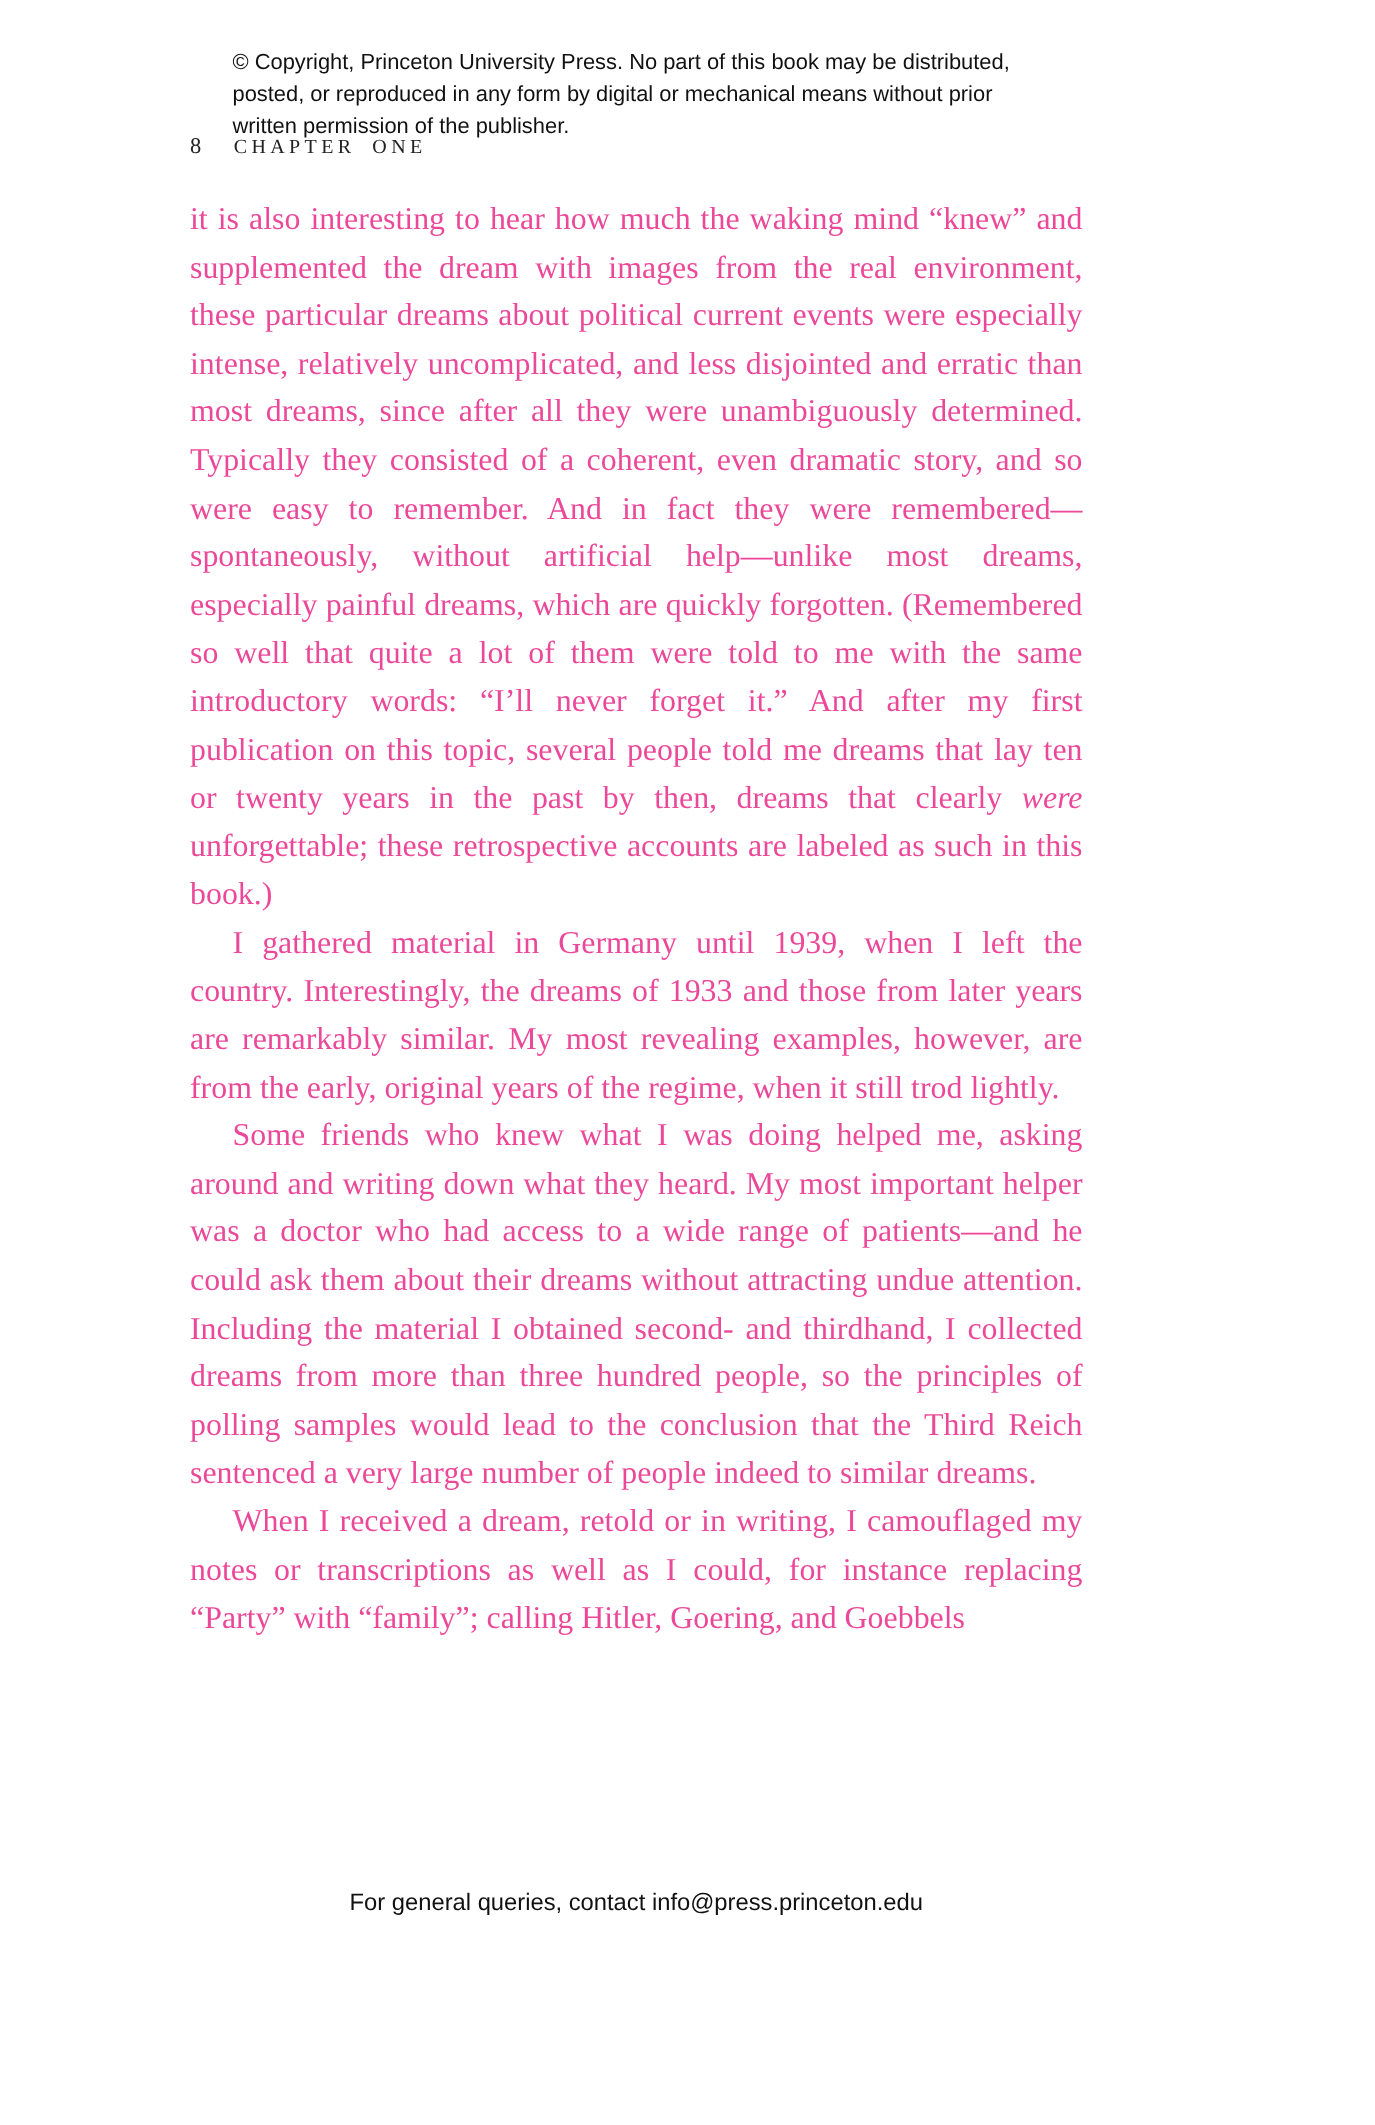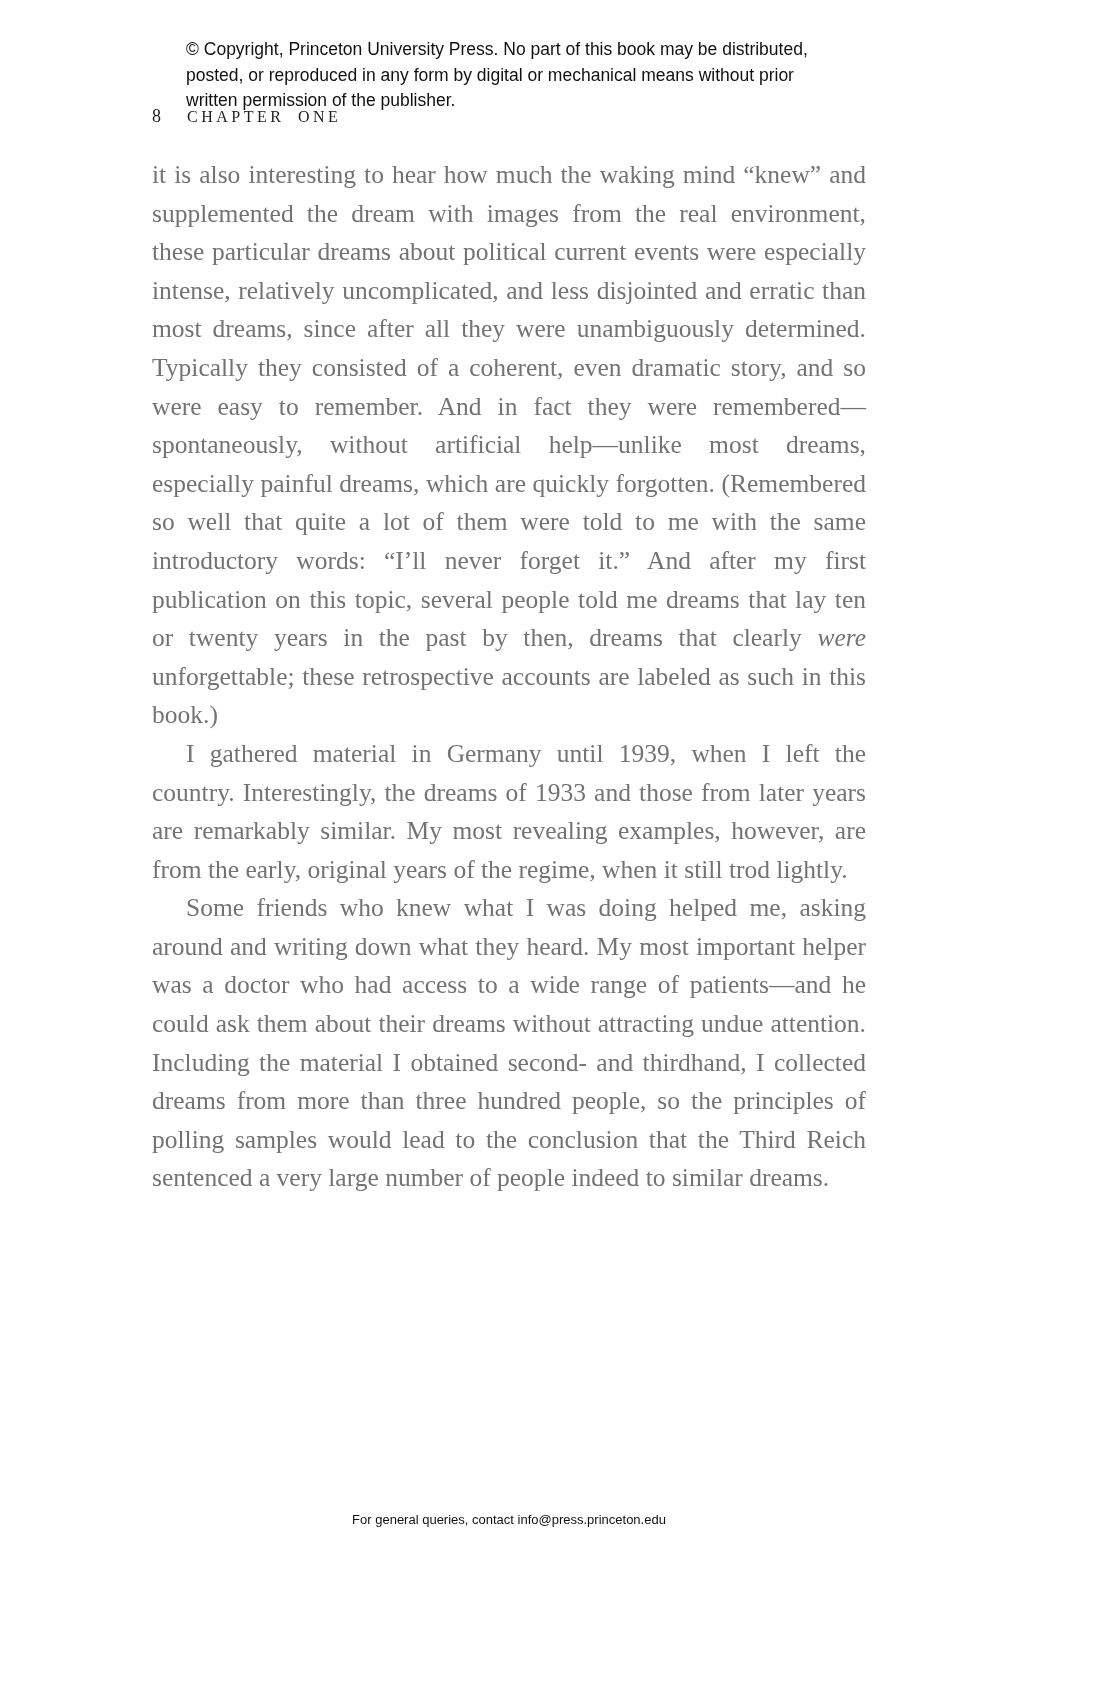--- a/index.html
+++ b/index.html
@@ -47,41 +47,41 @@
 
   .body-text {
     position: absolute;
     left: 152px;
     top: 156px;
     width: 714px;
     font-family: "Liberation Serif", serif;
     font-size: 25.5px;
     line-height: 38.6px;
     text-align: justify;
-    color: #737373;
+    color: #ec4899;
   }
   .body-text p {
     margin: 0;
     padding: 0;
   }
   .body-text p.indented {
     text-indent: 34px;
   }
   .body-text em {
     font-style: italic;
   }
 
   .page-footer {
     position: absolute;
     left: 152px;
     top: 1512px;
     width: 714px;
     text-align: center;
     font-family: "Liberation Sans", sans-serif;
-    font-size: 13px;
+    font-size: 19px;
     color: #111111;
   }
 </style>
 </head>
 <body>
 
 <div>
 
   <div class="copyright-notice">© Copyright, Princeton University Press. No part of this book may be distributed, posted, or reproduced in any form by digital or mechanical means without prior written permission of the publisher.</div>
 
@@ -89,17 +89,18 @@
     <span class="page-number">8</span><span class="running-head">CHAPTER ONE</span>
   </div>
 
   <div class="body-text">
     <p><span>it is also interesting to hear how much the waking mind “knew” and supplemented the dream with images from the real environment, these particular dreams about political current events were especially intense, relatively uncomplicated, and less disjointed and erratic than most dreams, since after all they were unambiguously determined. Typically they consisted of a coherent, even dramatic story, and so were easy to remember. And in fact they were remembered—spontaneously, without artificial help—unlike most dreams, especially painful dreams, which are quickly forgotten. (Remembered so well that quite a lot of them were told to me with the same introductory words: “I’ll never forget it.” And after my first publication on this topic, several people told me dreams that lay ten or twenty years in the past by then, dreams that clearly </span><em>were</em><span> unforgettable; these retrospective accounts are labeled as such in this book.)</span></p>
 
     <p class="indented">I gathered material in Germany until 1939, when I left the country. Interestingly, the dreams of 1933 and those from later years are remarkably similar. My most revealing examples, however, are from the early, original years of the regime, when it still trod lightly.</p>
 
     <p class="indented">Some friends who knew what I was doing helped me, asking around and writing down what they heard. My most important helper was a doctor who had access to a wide range of patients—and he could ask them about their dreams without attracting undue attention. Including the material I obtained second- and thirdhand, I collected dreams from more than three hundred people, so the principles of polling samples would lead to the conclusion that the Third Reich sentenced a very large number of people indeed to similar dreams.</p>
 
+    <p class="indented">When I received a dream, retold or in writing, I camouflaged my notes or transcriptions as well as I could, for instance replacing “Party” with “family”; calling Hitler, Goering, and Goebbels</p>
   </div>
 
   <div class="page-footer">For general queries, contact info@press.princeton.edu</div>
 
 </div>
 
 </body></html>

